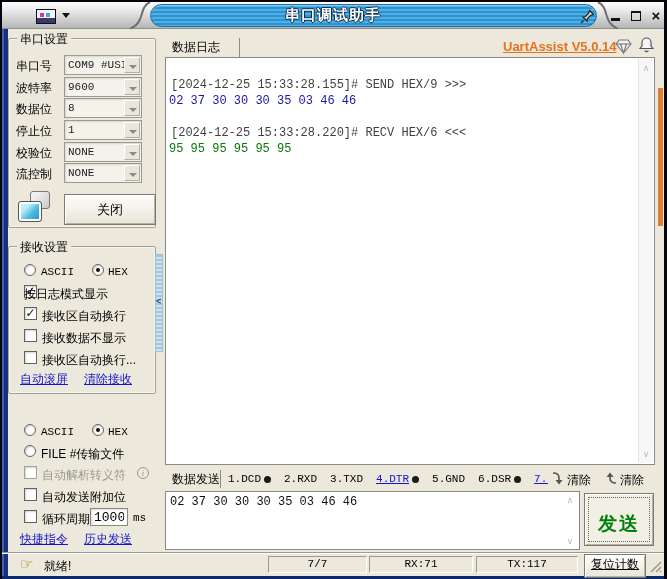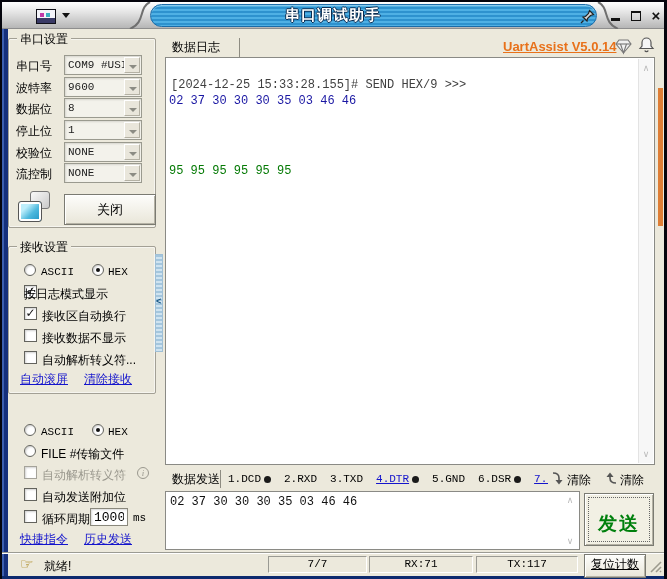--- a/index.html
+++ b/index.html
@@ -56,21 +56,21 @@
   .splitter .chev{position:absolute;left:0px;top:42px;font-family:"Liberation Mono","DejaVu Sans Mono",monospace;font-size:9px;font-weight:bold;color:#0E4E7E;}
 
   
   .tab-label{position:absolute;font-size:12px;color:#000;}
   .tab-sep{position:absolute;width:1px;background:#8e8c82;}
   .version-link{position:absolute;color:#E8711A;font-weight:bold;text-decoration:underline;font-size:13px;cursor:pointer;}
   .log-box{position:absolute;left:165px;top:57px;width:490px;height:408px;background:#fff;border:1px solid #8a8a85;}
   .log-line{position:absolute;font-family:"Liberation Mono","DejaVu Sans Mono",monospace;font-size:12px;white-space:pre;}
   .log-header{color:#3F3F3F;}
   .log-send{color:#1a17a3;}
-  .log-recv{color:#057A05;margin-top:22px;}
+  .log-recv{color:#057A05;}
   .vscroll{position:absolute;right:1px;top:1px;bottom:1px;width:15px;background:#F7F7F7;border-left:1px solid #e3e3e3;}
   .scroll-arrow{position:absolute;left:0;width:100%;text-align:center;color:#b9b9b9;font-size:9px;font-family:"DejaVu Sans",sans-serif;}
 
   
   .pins-row{position:absolute;left:228px;top:471px;width:320px;height:16px;overflow:hidden;display:flex;gap:13px;align-items:center;font-family:"Liberation Mono","DejaVu Sans Mono",monospace;font-size:11px;white-space:nowrap;}
   .pin-item{display:flex;align-items:center;gap:3px;}
   .pin-dot{width:7px;height:7px;border-radius:50%;background:#1a1a1a;}
   .pin-link{color:#1414CC;text-decoration:underline;}
   .clear-label{position:absolute;font-size:12px;color:#000;cursor:pointer;}
   .send-input{position:absolute;left:165px;top:491px;width:415px;height:59px;background:#fff;border:1px solid #8a8a85;}
@@ -185,21 +185,21 @@
   <span class="opt-label mono-label" style="left:41px;top:266px;">ASCII</span>
   <span class="radio on" style="left:92px;top:264px;"></span>
   <span class="opt-label mono-label" style="left:108px;top:266px;">HEX</span>
   <span class="cb" style="left:24px;top:285px;">✓</span>
   <span class="opt-label" style="left:24px;top:286px;">按日志模式显示</span>
   <span class="cb" style="left:24px;top:307px;">✓</span>
   <span class="opt-label" style="left:42px;top:308px;">接收区自动换行</span>
   <span class="cb" style="left:24px;top:329px;"></span>
   <span class="opt-label" style="left:42px;top:330px;">接收数据不显示</span>
   <span class="cb" style="left:24px;top:351px;"></span>
-  <span class="opt-label" style="left:42px;top:352px;">自动解析转义符...</span>
+  <span class="opt-label" style="left:42px;top:352px;">接收区自动换行...</span>
   <span class="link" style="left:20px;top:371px;">自动滚屏</span>
   <span class="link" style="left:84px;top:371px;">清除接收</span>
 
   <div class="splitter">
       <span class="chev">&lt;</span>
     </div>
 
   <span class="radio" style="left:24px;top:424px;"></span>
   <span class="opt-label mono-label" style="left:41px;top:426px;">ASCII</span>
   <span class="radio on" style="left:92px;top:424px;"></span>
@@ -231,20 +231,21 @@
   <svg class="icon" style="left:638px;top:36px;" width="17" height="18" viewBox="0 0 17 18">
     <g fill="#f5f5f5" stroke="#555" stroke-width="1.2">
       <path d="M8.5 2 a4.5 4.5 0 0 1 4.5 4.5 V10 l2 2.5 H2 L4 10 V6.5 A4.5 4.5 0 0 1 8.5 2 Z"></path>
       <path d="M6.8 14.5 a1.8 1.8 0 0 0 3.4 0" fill="none"></path>
     </g>
   </svg>
 
   <div class="log-box">
     <div class="log-line log-header" style="left:5px;top:20px;">[2024-12-25 15:33:28.155]# SEND HEX/9 &gt;&gt;&gt;</div>
     <div class="log-line log-send" style="left:3px;top:36px;">02 37 30 30 30 35 03 46 46</div>
+    <div class="log-line log-header" style="left:5px;top:68px;">[2024-12-25 15:33:28.220]# RECV HEX/6 &lt;&lt;&lt;</div>
     <div class="log-line log-recv" style="left:3px;top:84px;">95 95 95 95 95 95</div>
     <div class="vscroll">
       <span class="scroll-arrow" style="top:4px;">∧</span>
       <span class="scroll-arrow" style="bottom:4px;">∨</span>
     </div>
   </div>
 
   <span class="tab-label" style="left:172px;top:471px;">数据发送</span>
   <div class="tab-sep" style="left:220px;top:470px;height:18px;"></div>
   <div class="pins-row">

